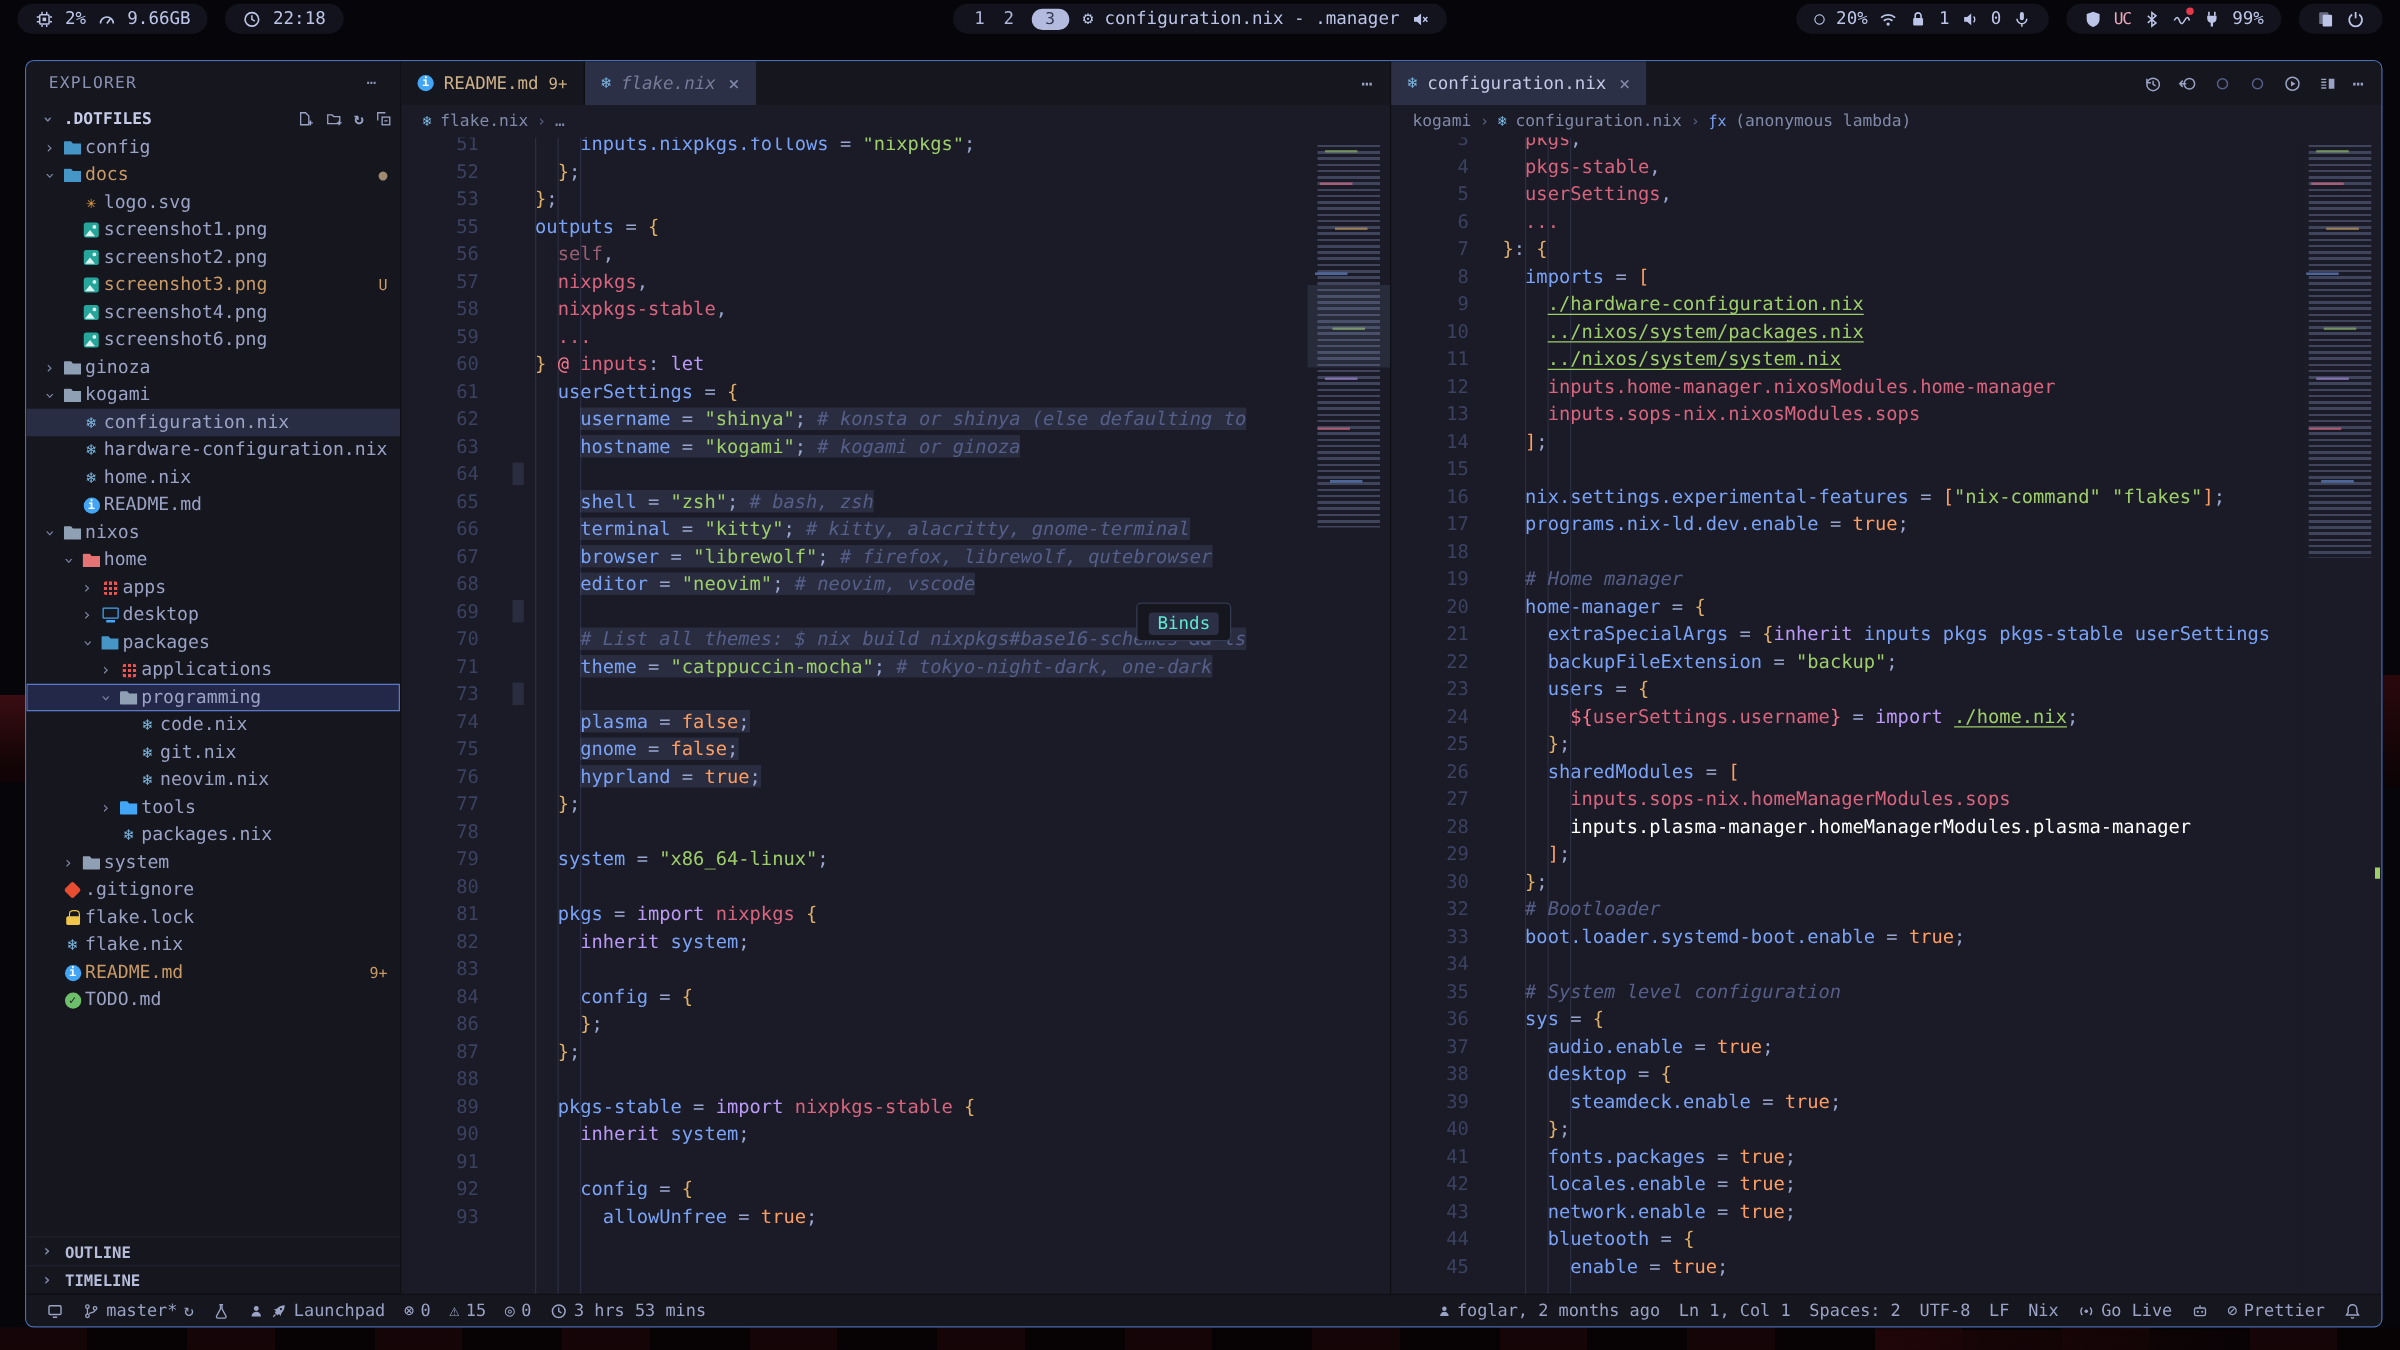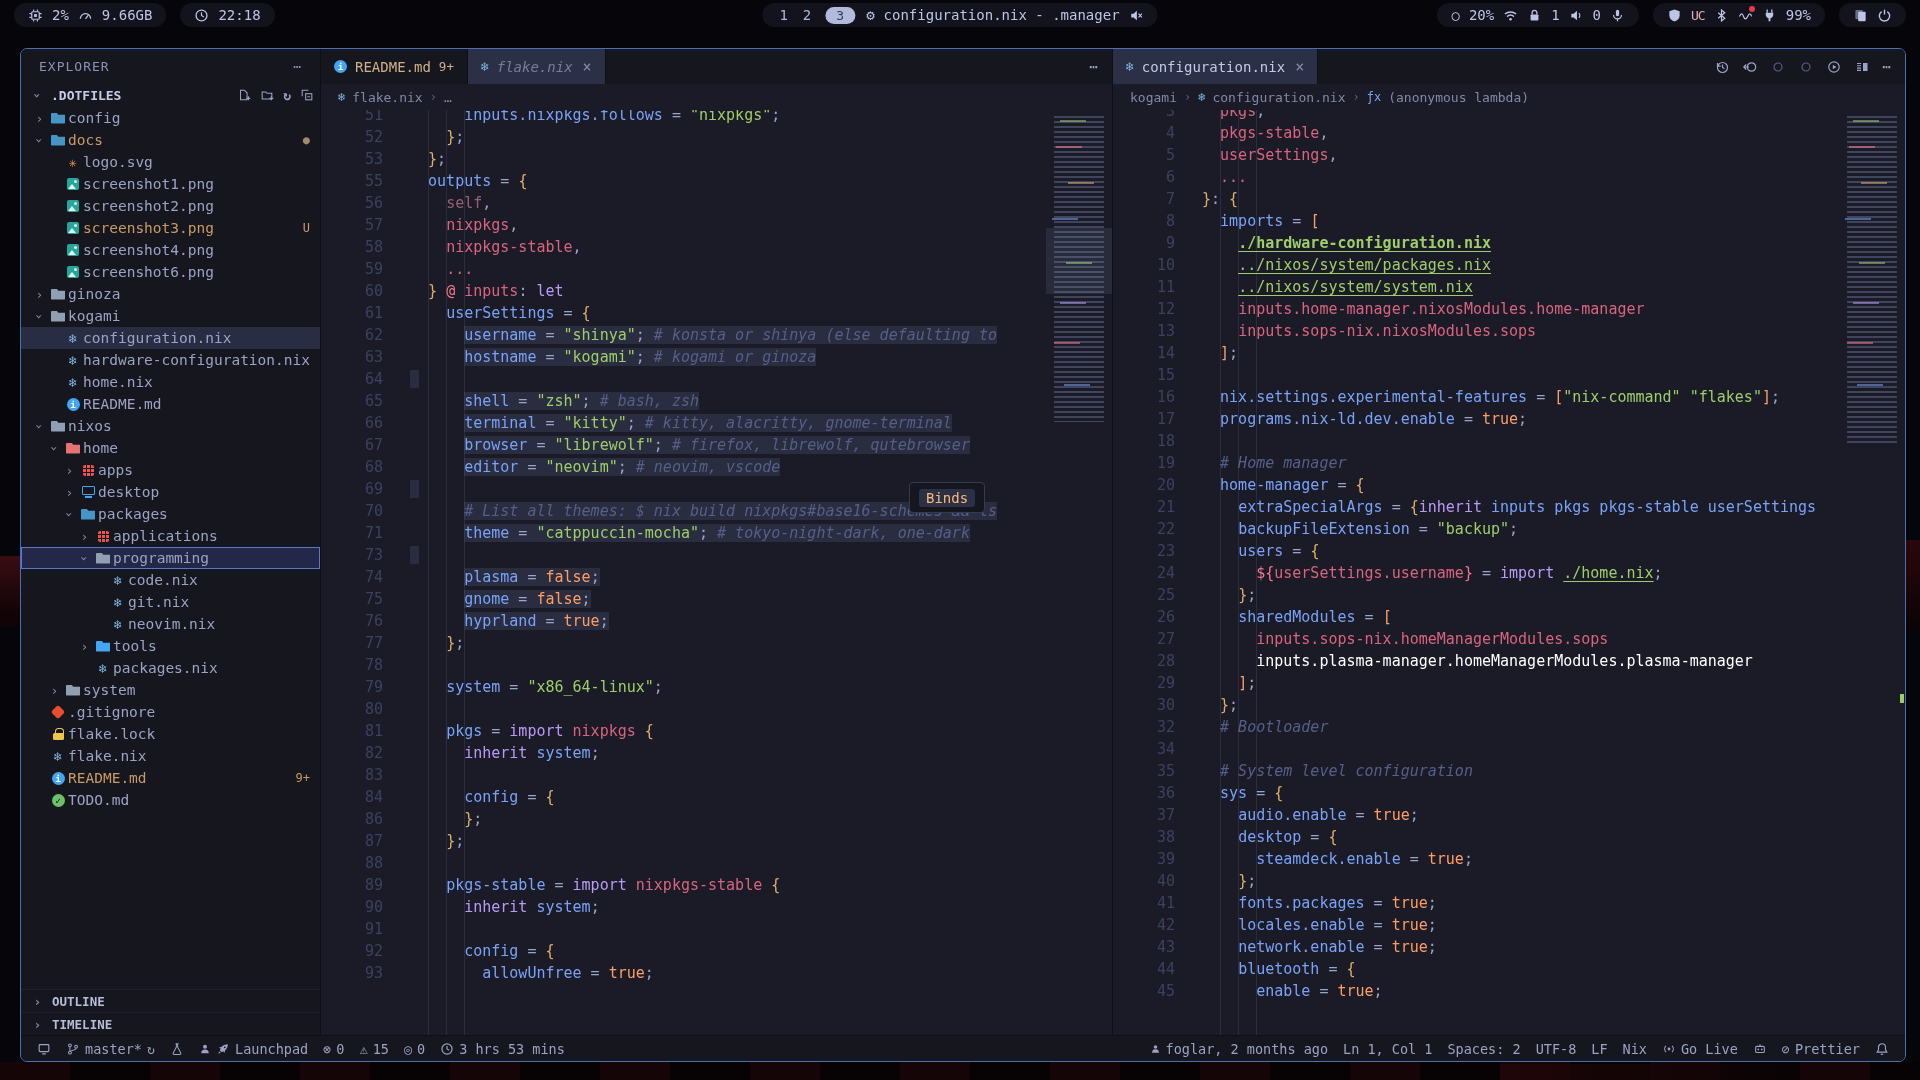--- a/index.html
+++ b/index.html
@@ -90,21 +90,21 @@
   .selx{background:rgba(125,145,200,.16)}
   .guide{position:absolute;top:0;bottom:0;width:1px;background:rgba(86,95,137,.28)}
   .minimap{position:absolute;top:0;right:0;bottom:0;width:66px;background:#1a1b26}
   .mm-inner{position:absolute;top:6px;left:8px;right:8px;height:306px;
     background:repeating-linear-gradient(180deg,rgba(150,165,220,.30) 0 2px,transparent 2px 5px)}
   .mm-marks{position:absolute;top:10px;left:14px;width:26px;height:2px;background:#9ece6a;opacity:.55;
     box-shadow:-4px 26px 0 #f7768e,8px 62px 0 #e0af68,-8px 98px 0 #7aa2f7,6px 142px 0 #9ece6a,0 182px 0 #bb9af7,-6px 222px 0 #f7768e,4px 264px 0 #7aa2f7}
   .mm-hl{position:absolute;left:0;right:0;top:118px;height:66px;background:rgba(170,185,230,.10)}
   .tick{position:absolute;right:1px;width:4px;height:9px}
   .tooltip{position:absolute;left:588px;top:372px;background:#16161e;border:1px solid #343a52;border-radius:4px;padding:5px 9px;z-index:5}
-  .tooltip span{background:#2c3047;border-radius:3px;padding:1px 7px;color:#fdba74;font-size:14px}
+  .tooltip span{background:#2c3047;border-radius:3px;padding:1px 7px;color:#5eead4;font-size:14px}
   
   .statusbar{height:26px;background:#16161e;border-top:1px solid #0e0e15;display:flex;align-items:center;padding:0 16px;color:#9aa3c5;font-size:13.5px;flex:none}
   .st-group{display:flex;align-items:center;gap:15px;white-space:nowrap}
   .st-right{margin-left:auto}
   .st-item{display:flex;align-items:center;gap:5px}
   .st-item .ic{width:14px;height:14px}
   .defs{position:absolute;width:0;height:0;overflow:hidden}
 </style>
 </head>
 <body>
@@ -844,21 +844,21 @@
             <div class="cl">
               <span class="ln">7</span>
               <span class="ct"><span class="tok" style="color: rgb(224, 175, 104);">}</span><span class="tok" style="color: rgb(154, 165, 206);">: </span><span class="tok" style="color: rgb(224, 175, 104);">{</span></span>
             </div>
             <div class="cl">
               <span class="ln">8</span>
               <span class="ct">  <span class="tok" style="color: rgb(122, 162, 247);">imports</span><span class="tok" style="color: rgb(154, 165, 206);"> = </span><span class="tok" style="color: rgb(255, 158, 100);">[</span></span>
             </div>
             <div class="cl">
               <span class="ln">9</span>
-              <span class="ct">    <span class="tok ul" style="color: rgb(158, 206, 106); font-weight: bold;">./hardware-configuration.nix</span></span>
+              <span class="ct">    <span class="tok ul" style="color: rgb(158, 206, 106);">./hardware-configuration.nix</span></span>
             </div>
             <div class="cl">
               <span class="ln">10</span>
               <span class="ct">    <span class="tok ul" style="color: rgb(158, 206, 106);">../nixos/system/packages.nix</span></span>
             </div>
             <div class="cl">
               <span class="ln">11</span>
               <span class="ct">    <span class="tok ul" style="color: rgb(158, 206, 106);">../nixos/system/system.nix</span></span>
             </div>
             <div class="cl">
@@ -933,20 +933,24 @@
               <span class="ln">29</span>
               <span class="ct">    <span class="tok" style="color: rgb(255, 158, 100);">]</span><span class="tok" style="color: rgb(154, 165, 206);">;</span></span>
             </div>
             <div class="cl">
               <span class="ln">30</span>
               <span class="ct">  <span class="tok" style="color: rgb(224, 175, 104);">}</span><span class="tok" style="color: rgb(154, 165, 206);">;</span></span>
             </div>
             <div class="cl">
               <span class="ln">32</span>
               <span class="ct">  <span class="tok it" style="color: rgb(86, 95, 137);"># Bootloader</span></span>
+            </div>
+            <div class="cl">
+              <span class="ln">33</span>
+              <span class="ct">  <span class="tok" style="color: rgb(122, 162, 247);">boot.loader.systemd-boot.enable</span><span class="tok" style="color: rgb(154, 165, 206);"> = </span><span class="tok" style="color: rgb(255, 158, 100);">true</span><span class="tok" style="color: rgb(154, 165, 206);">;</span></span>
             </div>
             <div class="cl">
               <span class="ln">34</span>
               <span class="ct"></span>
             </div>
             <div class="cl">
               <span class="ln">35</span>
               <span class="ct">  <span class="tok it" style="color: rgb(86, 95, 137);"># System level configuration</span></span>
             </div>
             <div class="cl">

